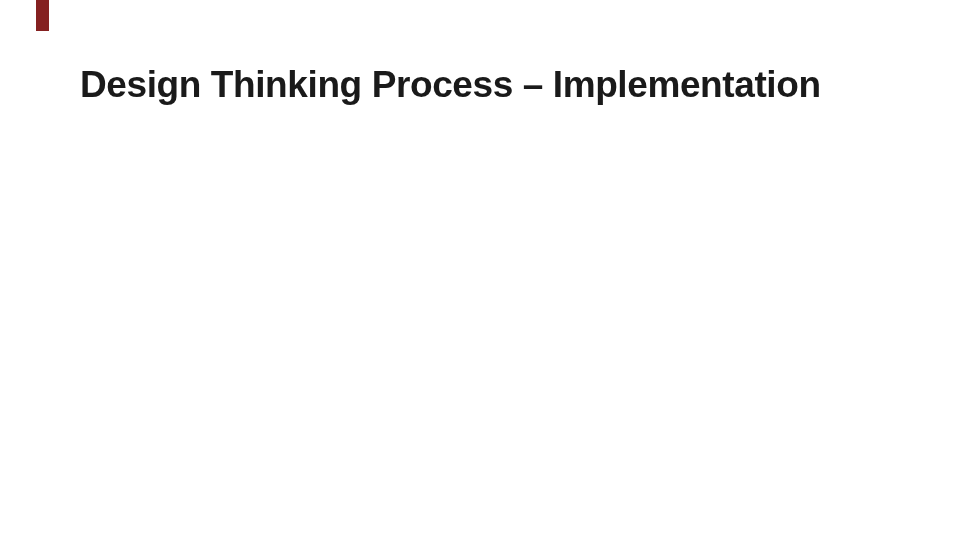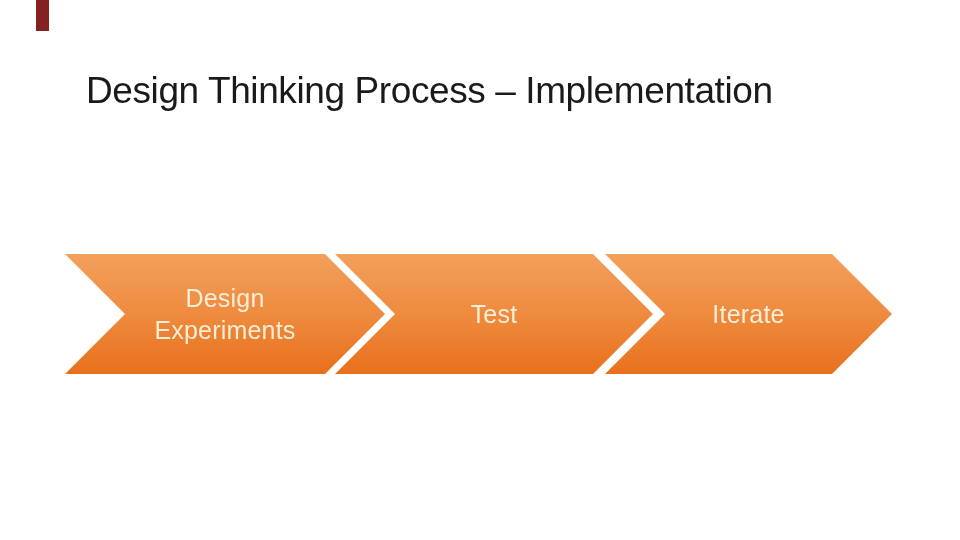--- a/index.html
+++ b/index.html
@@ -20,23 +20,23 @@
     left: 36px;
     top: 0;
     width: 13px;
     height: 31px;
     background: var(--ribbon, #852121);
   }
   .title {
     position: absolute;
     left: 74px;
     top: 60px;
-    margin: 12px;
+    margin: 6px;
     font-size: 37px;
-    font-weight: 400;
+    font-weight: 700;
     letter-spacing: -0.4px;
     line-height: 1;
     color: var(--title-text, #1a1a1a);
     white-space: nowrap;
   }
   .diagram {
     position: absolute;
     left: 0;
     top: 254px;
     width: 960px;
@@ -70,28 +70,13 @@
 </style>
 </head>
 <body>
 
 <div class="slide">
 
   <div class="ribbon"></div>
 
   <h1 class="title">Design Thinking Process – Implementation</h1>
 
-  <div class="diagram">
-
-    <div class="chevron step1">
-      <span class="chev-label">Design Experiments</span>
-    </div>
-
-    <div class="chevron step2">
-      <span class="chev-label">Test</span>
-    </div>
-
-    <div class="chevron step3">
-      <span class="chev-label">Iterate</span>
-    </div>
-
-  </div>
 </div>
 
 </body></html>

